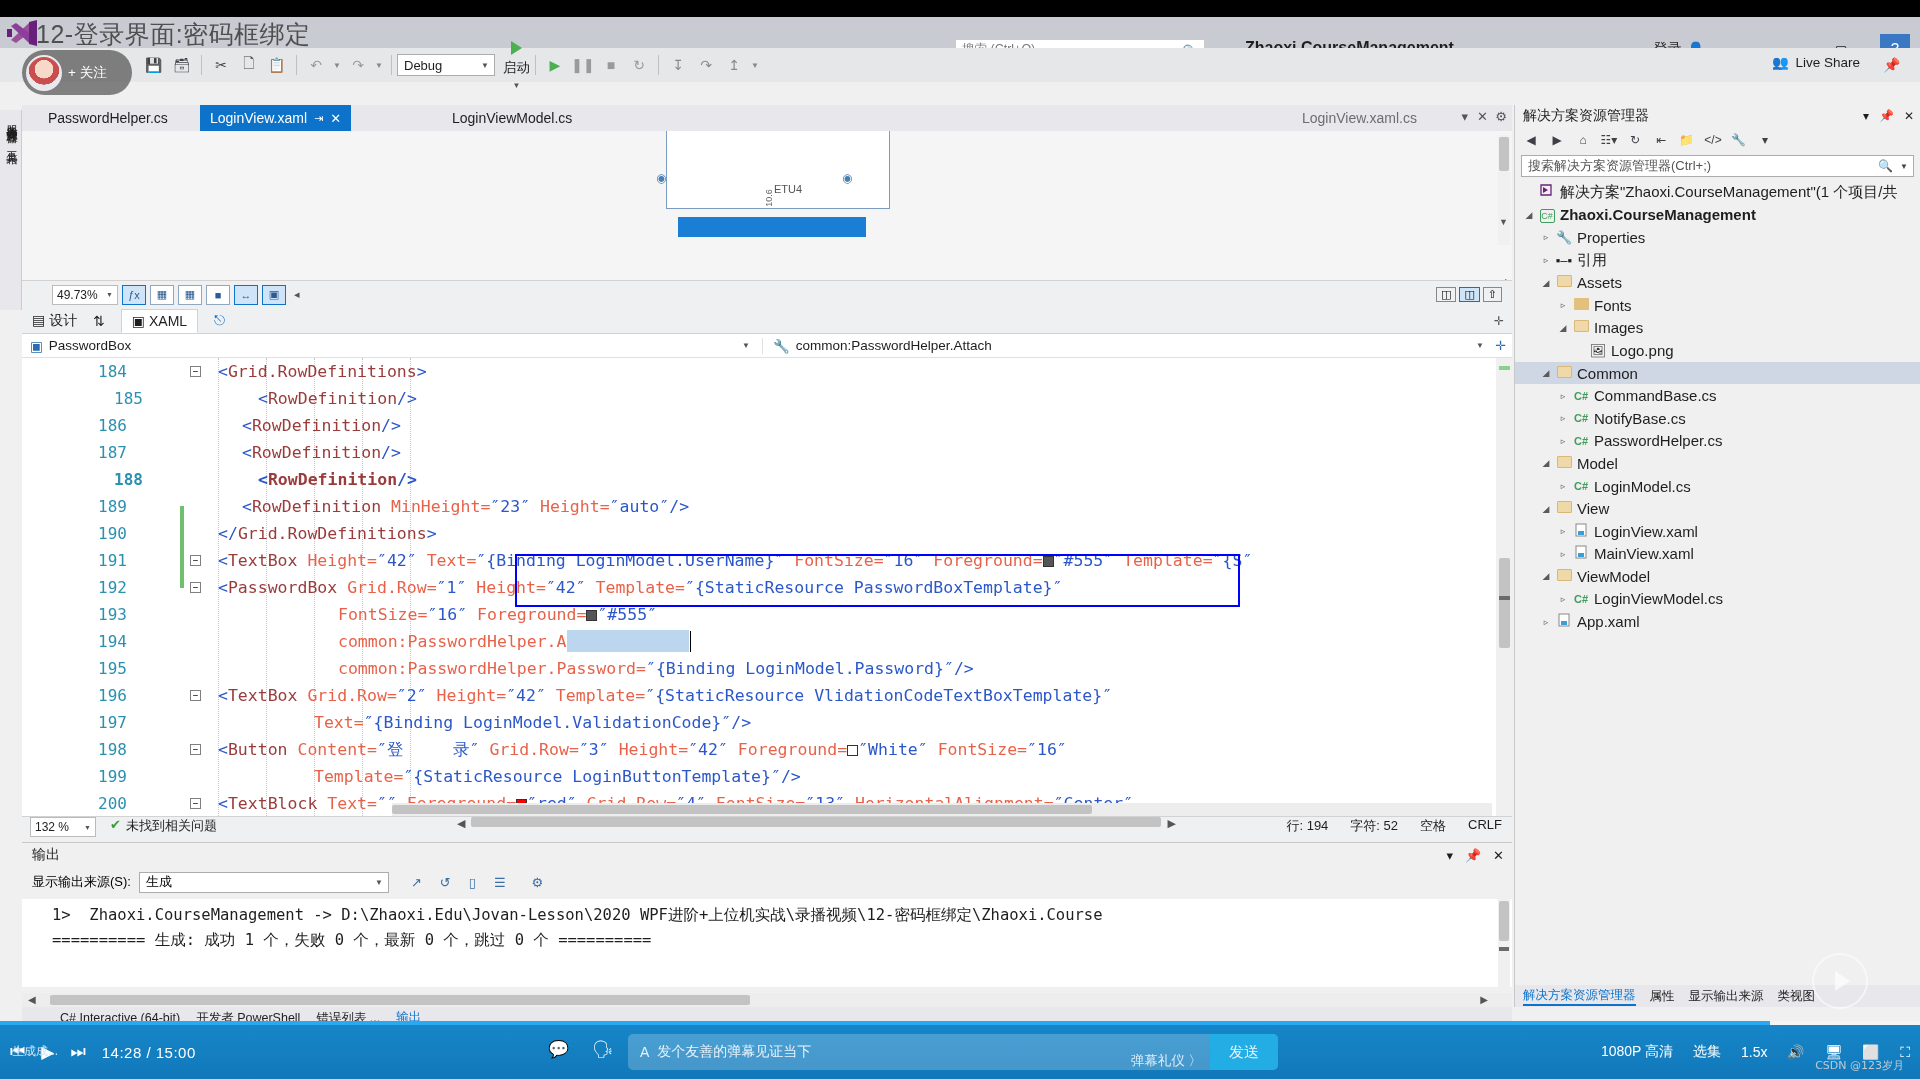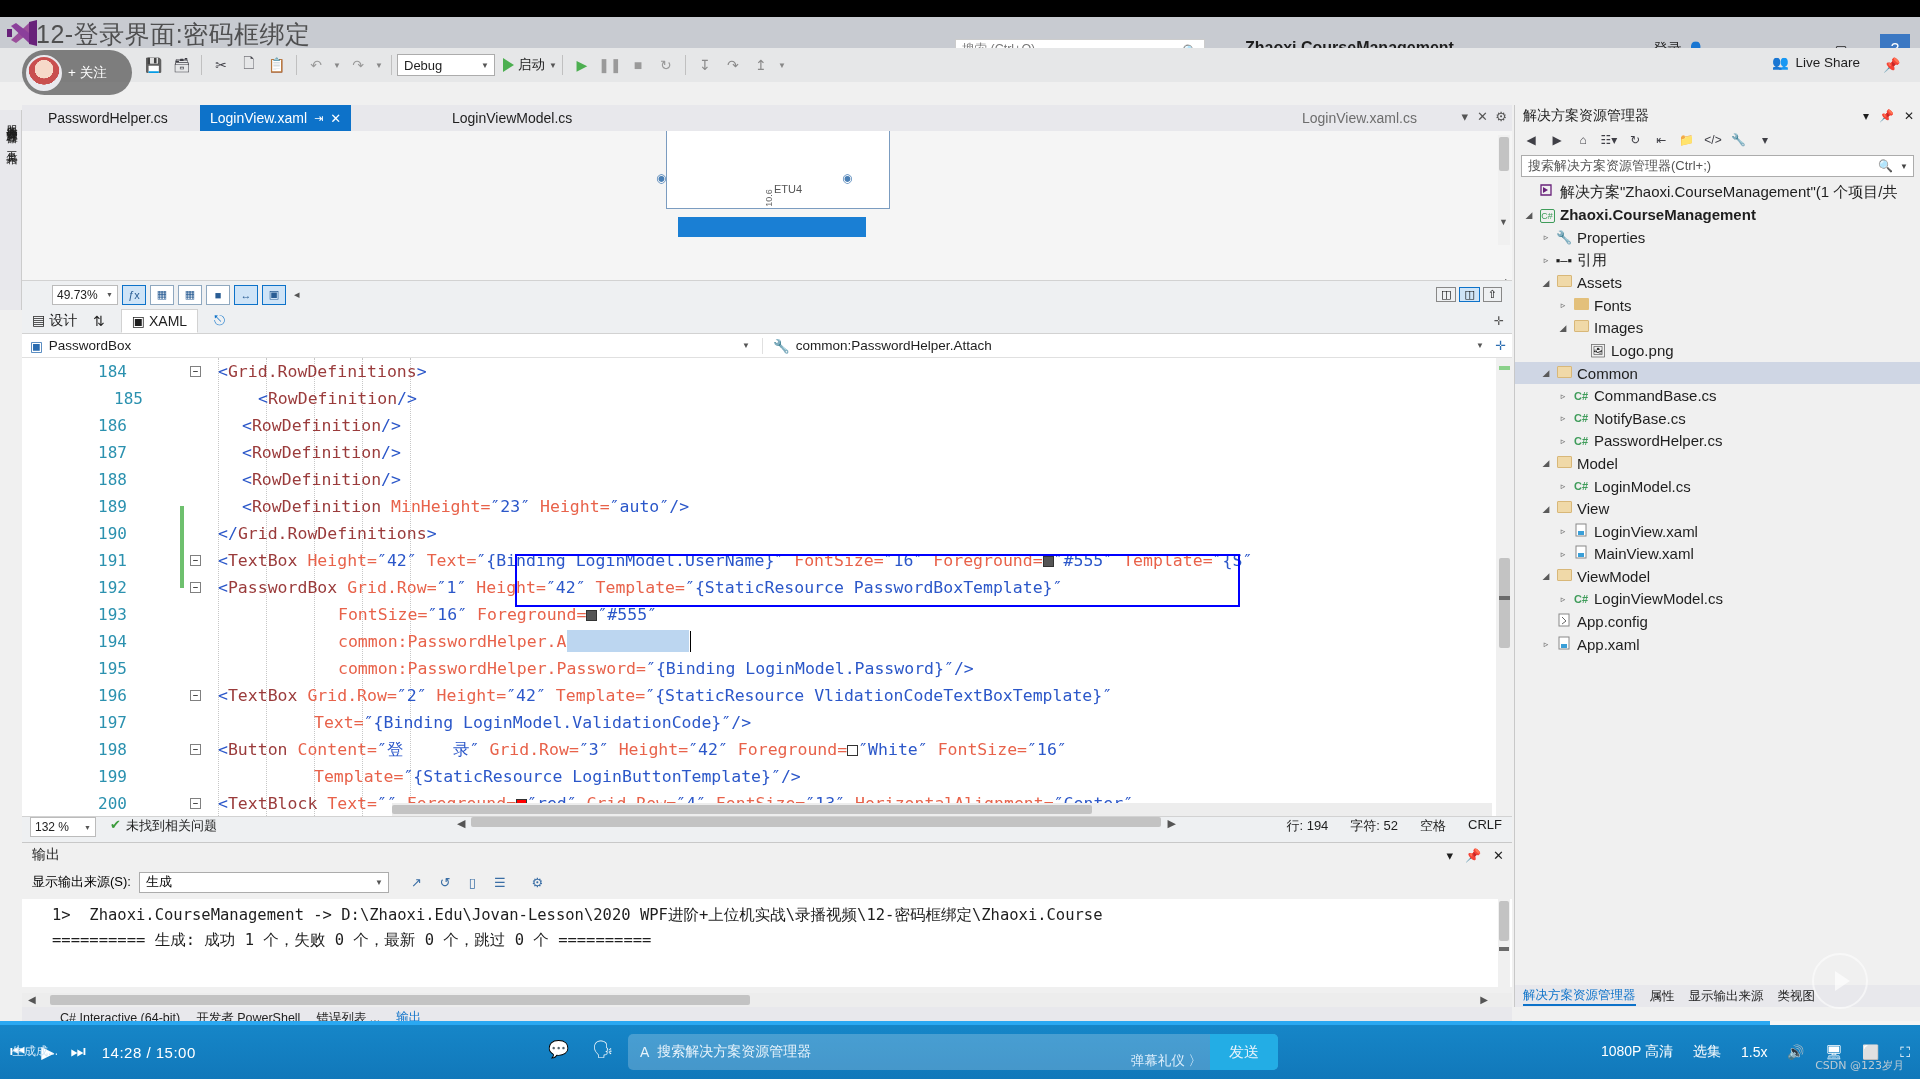--- a/index.html
+++ b/index.html
@@ -31,21 +31,21 @@
 
   
   .toolbar { position:absolute; left:0; top:48px; width:1920px; height:34px;
     background:#e6e7e8; display:flex; align-items:center; }
   .tb-icon { width:26px; height:26px; margin:0 1px; display:flex; align-items:center; justify-content:center;
     font-size:14px; color:#3f3f46; position:relative; }
   .tb-sep { width:1px; height:20px; background:#c0c0c0; margin:0 5px; }
   .tb-combo { width:98px; height:22px; background:#fff; border:1px solid #acacac; font-size:13px;
     display:flex; align-items:center; padding-left:6px; color:#1e1e1e; position:relative; }
   .tb-combo .car { position:absolute; right:5px; font-size:8px; color:#555; }
-  .tb-run { display:flex; align-items:center; gap:4px; font-size:13.5px; color:#1e1e1e; margin-left:8px;}
+  .tb-run { display:flex; align-items:center; gap:4px; font-size:13.5px; color:#1e1e1e; margin-left:8px;flex-direction:column;}
   .tri-green { width:0;height:0;border-left:11px solid #4caf50;border-top:7px solid transparent;border-bottom:7px solid transparent; }
   .liveshare { position:absolute; right:60px; top:54px; display:flex; align-items:center; gap:6px; font-size:13.5px; color:#1e1e1e; }
 
   
   .leftdock { position:absolute; left:0; top:110px; width:22px; height:200px; background:#e8e8ec;
     border-right:1px solid #ccc; }
   .vtext { writing-mode:vertical-rl; font-size:11.5px; color:#1e1e1e; padding:6px 4px; letter-spacing:1px; }
 
   
   .tabstrip { position:absolute; left:22px; top:105px; width:1490px; height:26px; background:#e8e8ec; }
@@ -383,21 +383,21 @@
     <div class="ind" style="left:340px"></div>
     <div class="ind" style="left:388px"></div>
 
     <div class="chg-green" style="top:148px;height:82px;"></div>
 
     <div id="codelines">
         <div class="codeline" style="top: 0px; position: absolute; left: 0px; right: 0px;"><span class="gutnum">184</span><span class="fold">−</span><span class="code" style="left: 196px;"><span style="color:#2b57c9">&lt;</span><span style="color:#9a3b3b">Grid.RowDefinitions</span><span style="color:#2b57c9">&gt;</span></span></div>
         <div class="codeline" style="top: 27px; position: absolute; left: 0px; right: 0px; margin-left: 16px;"><span class="gutnum">185</span><span class="code" style="left: 220px;"><span style="color:#2b57c9">&lt;</span><span style="color:#9a3b3b">RowDefinition</span><span style="color:#2b57c9">/</span><span style="color:#2b57c9">&gt;</span></span></div>
         <div class="codeline" style="top: 54px; position: absolute; left: 0px; right: 0px;"><span class="gutnum">186</span><span class="code" style="left: 220px;"><span style="color:#2b57c9">&lt;</span><span style="color:#9a3b3b">RowDefinition</span><span style="color:#2b57c9">/</span><span style="color:#2b57c9">&gt;</span></span></div>
         <div class="codeline" style="top: 81px; position: absolute; left: 0px; right: 0px;"><span class="gutnum">187</span><span class="code" style="left: 220px;"><span style="color:#2b57c9">&lt;</span><span style="color:#9a3b3b">RowDefinition</span><span style="color:#2b57c9">/</span><span style="color:#2b57c9">&gt;</span></span></div>
-        <div class="codeline" style="top: 108px; position: absolute; left: 0px; right: 0px;"><span class="gutnum">188</span><span class="code" style="left: 220px;"><span style="color:#2b57c9">&lt;</span><span style="color:#9a3b3b">RowDefinition</span><span style="color:#2b57c9">/</span><span style="color:#2b57c9">&gt;</span></span></div>
+        <div class="codeline" style="top: 108px; position: absolute; left: 16px; right: 0px; font-weight: bold;"><span class="gutnum">188</span><span class="code" style="left: 220px;"><span style="color:#2b57c9">&lt;</span><span style="color:#9a3b3b">RowDefinition</span><span style="color:#2b57c9">/</span><span style="color:#2b57c9">&gt;</span></span></div>
         <div class="codeline" style="top: 135px; position: absolute; left: 0px; right: 0px;"><span class="gutnum">189</span><span class="code" style="left: 220px;"><span style="color:#2b57c9">&lt;</span><span style="color:#9a3b3b">RowDefinition</span><span style="color:#1e1e1e"> </span><span style="color:#e8624a">MinHeight</span><span style="color:#e8624a">=</span><span style="color:#2b57c9">″23″</span><span style="color:#1e1e1e"> </span><span style="color:#e8624a">Height</span><span style="color:#e8624a">=</span><span style="color:#2b57c9">″auto″</span><span style="color:#2b57c9">/</span><span style="color:#2b57c9">&gt;</span></span></div>
         <div class="codeline" style="top: 162px; position: absolute; left: 0px; right: 0px;"><span class="gutnum">190</span><span class="code" style="left: 196px;"><span style="color:#2b57c9">&lt;</span><span style="color:#2b57c9">/</span><span style="color:#9a3b3b">Grid.RowDefinitions</span><span style="color:#2b57c9">&gt;</span></span></div>
         <div class="codeline" style="top: 189px; position: absolute; left: 0px; right: 0px;"><span class="gutnum">191</span><span class="fold">−</span><span class="code" style="left: 196px;"><span style="color:#2b57c9">&lt;</span><span style="color:#9a3b3b">TextBox</span><span style="color:#1e1e1e"> </span><span style="color:#e8624a">Height</span><span style="color:#e8624a">=</span><span style="color:#2b57c9">″42″</span><span style="color:#1e1e1e"> </span><span style="color:#e8624a">Text</span><span style="color:#e8624a">=</span><span style="color:#2b57c9">″{Binding LoginModel.UserName}″</span><span style="color:#1e1e1e"> </span><span style="color:#e8624a">FontSize</span><span style="color:#e8624a">=</span><span style="color:#2b57c9">″16″</span><span style="color:#1e1e1e"> </span><span style="color:#e8624a">Foreground</span><span style="color:#e8624a">=</span><span class="colorswatch" style="background:#555555"></span><span style="color:#2b57c9">″#555″</span><span style="color:#1e1e1e"> </span><span style="color:#e8624a">Template</span><span style="color:#e8624a">=</span><span style="color:#2b57c9">″{S″</span></span></div>
         <div class="codeline" style="top: 216px; position: absolute; left: 0px; right: 0px;"><span class="gutnum">192</span><span class="fold">−</span><span class="code" style="left: 196px;"><span style="color:#2b57c9">&lt;</span><span style="color:#9a3b3b">PasswordBox</span><span style="color:#1e1e1e"> </span><span style="color:#e8624a">Grid.Row</span><span style="color:#e8624a">=</span><span style="color:#2b57c9">″1″</span><span style="color:#1e1e1e"> </span><span style="color:#e8624a">Height</span><span style="color:#e8624a">=</span><span style="color:#2b57c9">″42″</span><span style="color:#1e1e1e"> </span><span style="color:#e8624a">Template</span><span style="color:#e8624a">=</span><span style="color:#2b57c9">″{StaticResource PasswordBoxTemplate}″</span></span></div>
         <div class="codeline" style="top: 243px; position: absolute; left: 0px; right: 0px;"><span class="gutnum">193</span><span class="code" style="left: 316px;"><span style="color:#e8624a">FontSize</span><span style="color:#e8624a">=</span><span style="color:#2b57c9">″16″</span><span style="color:#1e1e1e"> </span><span style="color:#e8624a">Foreground</span><span style="color:#e8624a">=</span><span class="colorswatch" style="background:#555555"></span><span style="color:#2b57c9">″#555″</span></span></div>
         <div class="codeline" style="top: 270px; position: absolute; left: 0px; right: 0px;"><span class="gutnum">194</span><span class="code" style="left: 316px;"><span style="color:#e8624a">common:PasswordHelper.Attach</span><span style="color:#e8624a">=</span><span style="color:#2b57c9">″True″</span></span><span class="sel-hl" style="position: absolute; left: 545px; top: 2px; width: 122px; height: 22px;"></span><span class="cursor-bar" style="left: 668px; top: 3px; height: 21px;"></span></div>
         <div class="codeline" style="top: 297px; position: absolute; left: 0px; right: 0px;"><span class="gutnum">195</span><span class="code" style="left: 316px;"><span style="color:#e8624a">common:PasswordHelper.Password</span><span style="color:#e8624a">=</span><span style="color:#2b57c9">″{Binding LoginModel.Password}″</span><span style="color:#2b57c9">/</span><span style="color:#2b57c9">&gt;</span></span></div>
         <div class="codeline" style="top: 324px; position: absolute; left: 0px; right: 0px;"><span class="gutnum">196</span><span class="fold">−</span><span class="code" style="left: 196px;"><span style="color:#2b57c9">&lt;</span><span style="color:#9a3b3b">TextBox</span><span style="color:#1e1e1e"> </span><span style="color:#e8624a">Grid.Row</span><span style="color:#e8624a">=</span><span style="color:#2b57c9">″2″</span><span style="color:#1e1e1e"> </span><span style="color:#e8624a">Height</span><span style="color:#e8624a">=</span><span style="color:#2b57c9">″42″</span><span style="color:#1e1e1e"> </span><span style="color:#e8624a">Template</span><span style="color:#e8624a">=</span><span style="color:#2b57c9">″{StaticResource VlidationCodeTextBoxTemplate}″</span></span></div>
         <div class="codeline" style="top: 351px; position: absolute; left: 0px; right: 0px;"><span class="gutnum">197</span><span class="code" style="left: 292px;"><span style="color:#e8624a">Text</span><span style="color:#e8624a">=</span><span style="color:#2b57c9">″{Binding LoginModel.ValidationCode}″</span><span style="color:#2b57c9">/</span><span style="color:#2b57c9">&gt;</span></span></div>
         <div class="codeline" style="top: 378px; position: absolute; left: 0px; right: 0px;"><span class="gutnum">198</span><span class="fold">−</span><span class="code" style="left: 196px;"><span style="color:#2b57c9">&lt;</span><span style="color:#9a3b3b">Button</span><span style="color:#1e1e1e"> </span><span style="color:#e8624a">Content</span><span style="color:#e8624a">=</span><span style="color:#2b57c9">″登     录″</span><span style="color:#1e1e1e"> </span><span style="color:#e8624a">Grid.Row</span><span style="color:#e8624a">=</span><span style="color:#2b57c9">″3″</span><span style="color:#1e1e1e"> </span><span style="color:#e8624a">Height</span><span style="color:#e8624a">=</span><span style="color:#2b57c9">″42″</span><span style="color:#1e1e1e"> </span><span style="color:#e8624a">Foreground</span><span style="color:#e8624a">=</span><span class="colorswatch" style="background:#ffffff"></span><span style="color:#2b57c9">″White″</span><span style="color:#1e1e1e"> </span><span style="color:#e8624a">FontSize</span><span style="color:#e8624a">=</span><span style="color:#2b57c9">″16″</span></span></div>
@@ -601,28 +601,20 @@
           <span class="tw">◢</span>
           <span class="ticon"><span class="folder open"></span></span>
           <span class="tlabel">ViewModel</span>
         </div>
         <div class="trow" style="padding-left: 40px;">
           <span class="tw">▹</span>
           <span class="ticon"><span class="cs-ico" style="border:none;font-size:11px;font-weight:bold">C#</span></span>
           <span class="tlabel">LoginViewModel.cs</span>
         </div>
         <div class="trow" style="padding-left: 23px;">
-          <span class="tw"></span>
-          <span class="ticon"><svg width="14" height="14">
-              <rect x="2" y="1" width="10" height="12" fill="#fff" stroke="#888"></rect>
-              <path d="M5 4 L9 8 L5 11" fill="none" stroke="#666"></path>
-            </svg></span>
-          <span class="tlabel">App.config</span>
-        </div>
-        <div class="trow" style="padding-left: 23px;">
           <span class="tw">▹</span>
           <span class="ticon"><svg width="14" height="14">
               <rect x="2" y="1" width="10" height="12" fill="#fff" stroke="#888"></rect>
               <rect x="4" y="8" width="6" height="4" fill="#3a9fd8"></rect>
             </svg></span>
           <span class="tlabel">App.xaml</span>
         </div>
       </div>
     <div class="se-foot">
       <span class="sel">解决方案资源管理器</span>
@@ -645,21 +637,21 @@
       <span class="pl-ico">▶</span>
       <span class="pl-ico">⏭</span>
       <span class="pl-time">14:28 / 15:00</span>
     </div>
     <span style="position:absolute;left:12px;top:18px;font-size:12px;color:#cfe6f7">生成成...</span>
     <span style="position:absolute;left:548px;top:14px;font-size:17px">💬</span>
     <span style="position:absolute;left:592px;top:14px;font-size:17px">🗣</span>
 
     <div class="dm-input">
       <span style="font-size:14px">A</span>
-      <span>搜索解决方案资源管理器</span>
+      <span>发个友善的弹幕见证当下</span>
       <span class="dm-gift">弹幕礼仪 〉</span>
       <span class="dm-send">发送</span>
     </div>
 
     <div class="pl-right">
       <span>1080P 高清</span>
       <span>选集</span>
       <span>1.5x</span>
       <span>🔊</span>
       <span>🖥</span>

